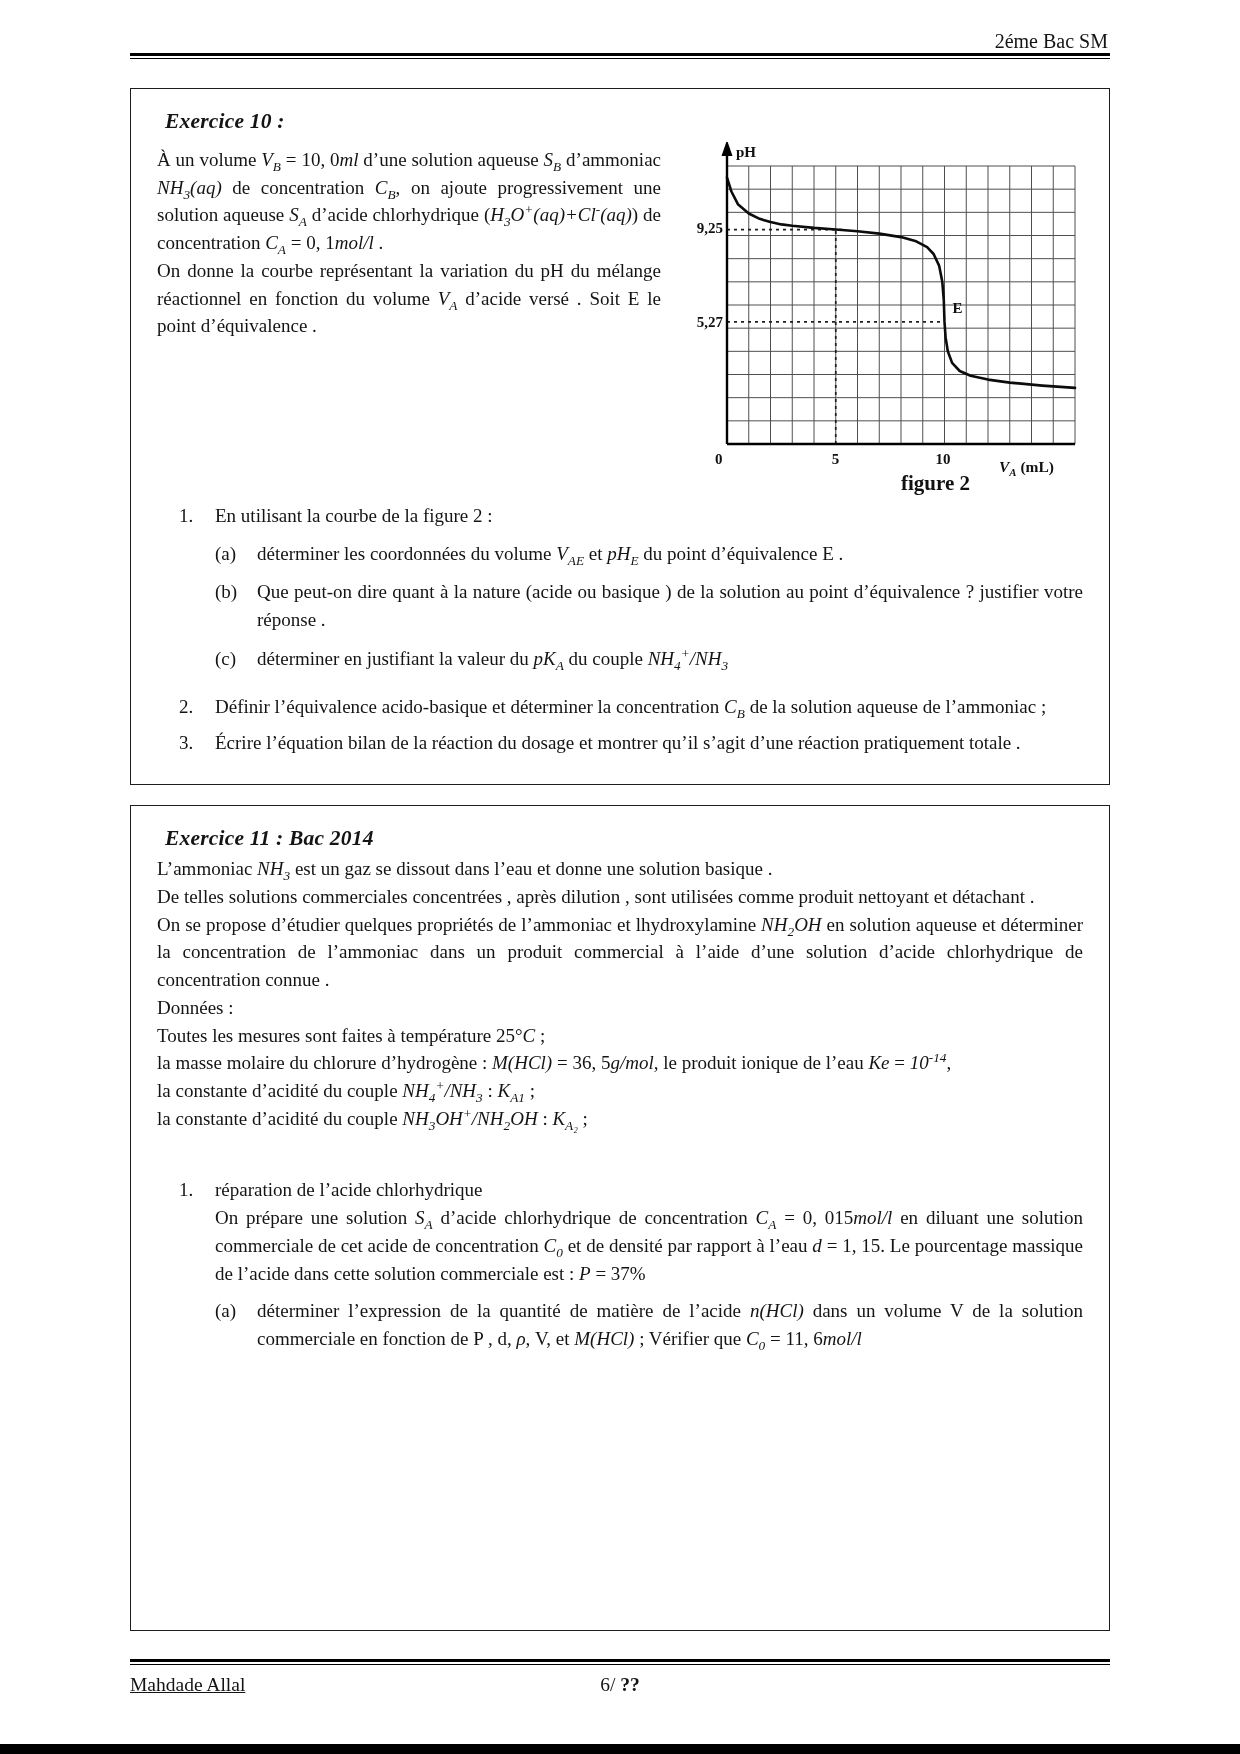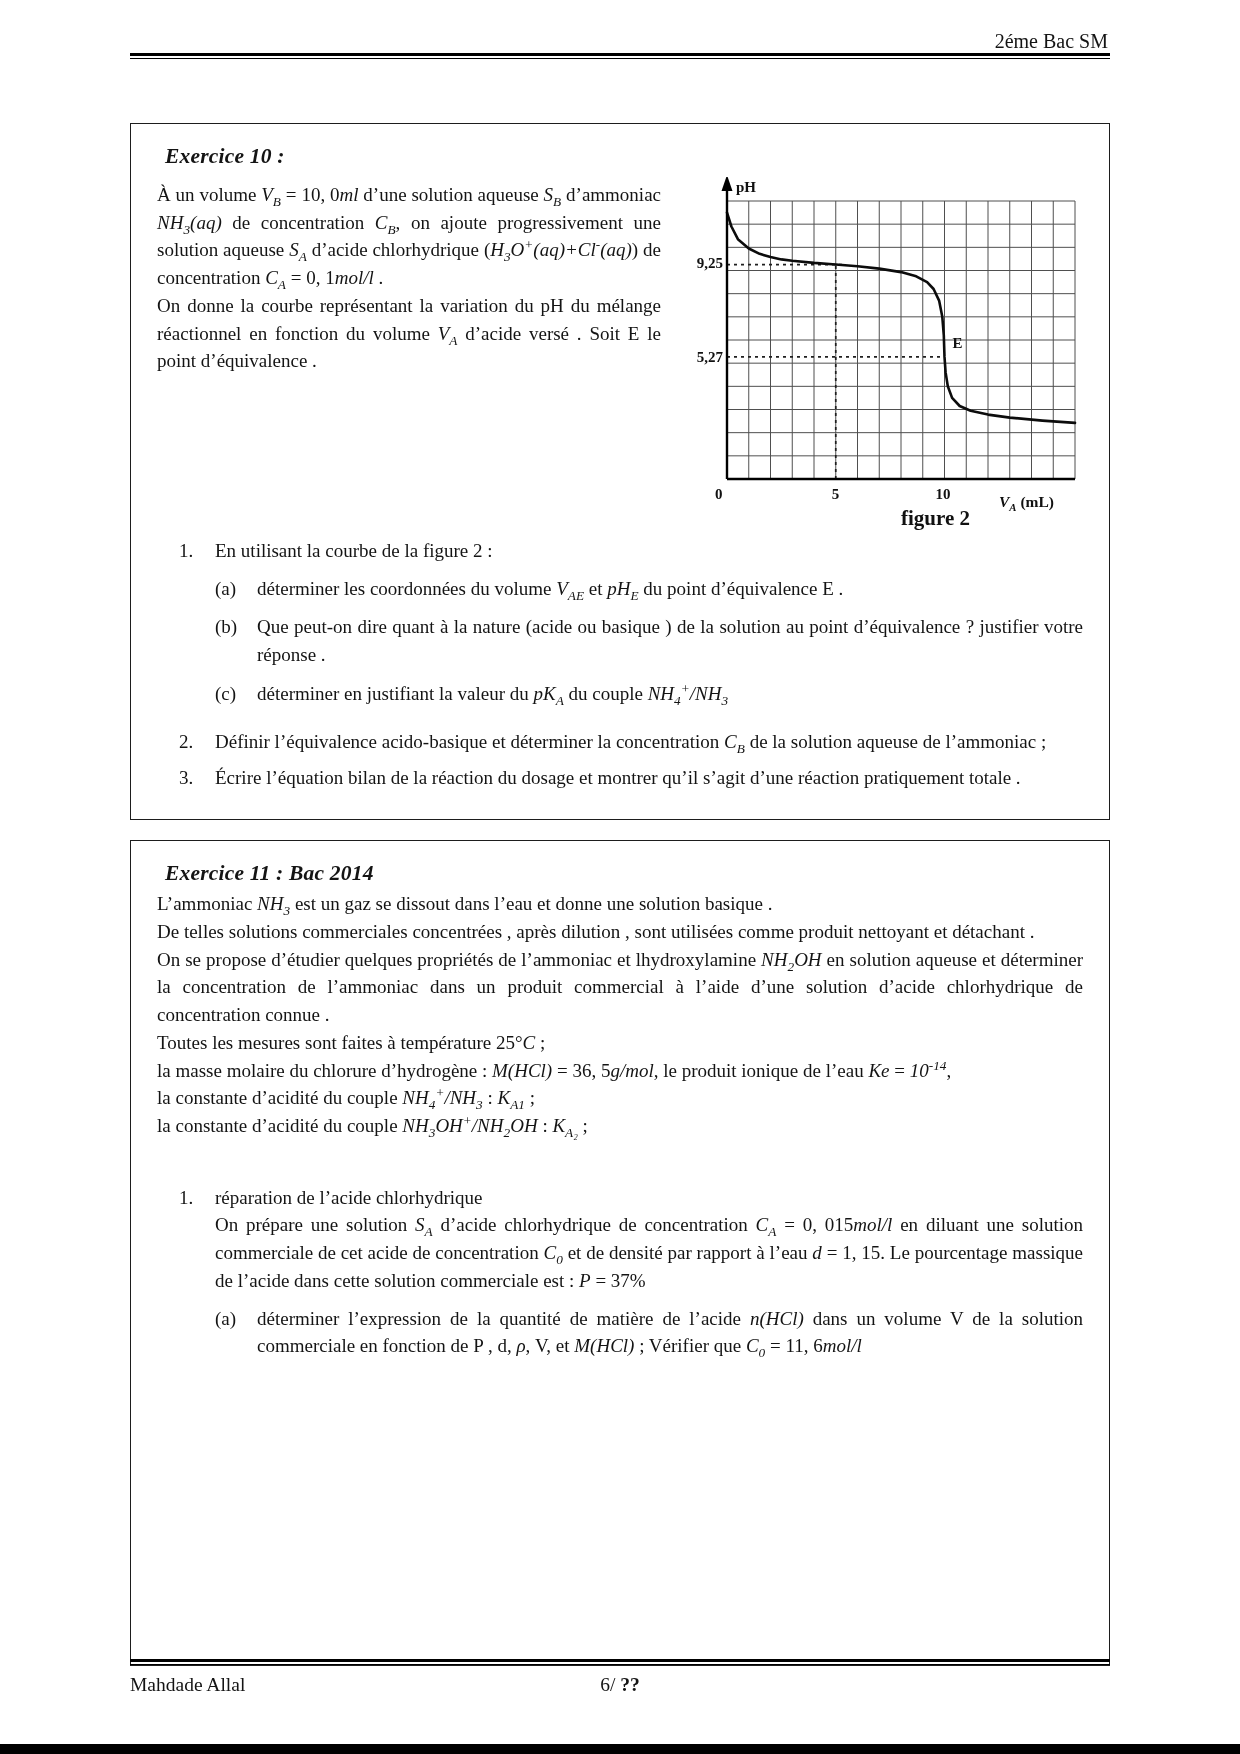--- a/index.html
+++ b/index.html
@@ -11,21 +11,21 @@
   .page { padding:30px 130px 0 130px; }
   .m { font-style:italic; }
   sub,sup { font-size:0.70em; line-height:0; }
 
   
   .hdr-text { text-align:right; font-size:20px; padding-right:2px; margin-bottom:0; }
   .double-rule { border-top:3.5px solid #000; border-bottom:1.5px solid #000; height:6px; }
 
   
   .exo-box { border:1.6px solid #1d1d1d; background:#fff; padding:14px 26px 18px 26px; }
-  .box1 { margin-top:64px; min-height:664px; }
+  .box1 { margin-top:29px; min-height:664px; }
   .box2 { margin-top:20px; min-height:826px; }
   .exo-title { font-size:21.5px; font-weight:bold; font-style:italic; margin:6px 0 12px 8px; letter-spacing:0.2px; }
   .box2 .exo-title { margin-bottom:4px; }
   .fs { font-size:19px; line-height:1.46; }
   .para { text-align:justify; hyphens:auto; }
 
   
   .figure { float:right; width:400px; height:352px; position:relative; margin:-4px 0 8px 22px; }
   .figure svg { position:absolute; left:0; top:0; }
   .flabel { position:absolute; font-family:"Liberation Serif",serif; font-weight:bold; font-size:15px; color:#111; white-space:nowrap; }
@@ -45,21 +45,21 @@
   .sublist { margin-top:10px; }
   .subitem { display:flex; gap:8px; margin-bottom:11px; text-align:justify; }
   .submark { min-width:34px; flex:0 0 auto; }
   .q1body { text-align:justify; }
   .box2 .qlist { margin-top:44px; }
 
   .donnees { text-align:justify; }
 
   
   .footer { position:absolute; left:130px; right:130px; top:1659px; }
-  .footer-row { position:relative; margin-top:9px; font-size:19.5px; }
+  .footer-row { position:relative; margin-top:9px; font-size:19.5px;text-decoration:underline; }
   .footer-page { position:absolute; left:50%; transform:translateX(-50%); top:0; }
   .footer-page b { margin-left:5px; }
   .bottom-bar { position:absolute; left:0; right:0; bottom:0; height:10px; background:#000; }
 </style>
 </head>
 <body>
 
 <div class="page">
 
   <header>
@@ -155,20 +155,21 @@
       </div>
     </div>
   </section>
 
   <section class="exo-box box2">
     <h2 class="exo-title">Exercice 11 : Bac 2014</h2>
     <div class="fs">
       <div class="para">L’ammoniac <span class="m">NH<sub>3</sub></span> est un gaz se dissout dans l’eau et donne une solution basique .</div>
       <div class="para">De telles solutions commerciales concentrées , après dilution , sont utilisées comme produit nettoyant et détachant .</div>
       <div class="para">On se propose d’étudier quelques propriétés de l’ammoniac et lhydroxylamine <span class="m">NH<sub>2</sub>OH</span> en solution aqueuse et déterminer la concentration de l’ammoniac dans un produit commercial à l’aide d’une solution d’acide chlorhydrique de concentration connue .</div>
+      <div>Données :</div>
       <div class="donnees">Toutes les mesures sont faites à température 25°<span class="m">C</span> ;</div>
       <div class="donnees">la masse molaire du chlorure d’hydrogène : <span class="m">M(HCl)</span> = 36, 5<span class="m">g/mol</span>, le produit ionique de l’eau <span class="m">Ke</span> = <span class="m">10<sup>-14</sup></span>,</div>
       <div class="donnees">la constante d’acidité du couple <span class="m">NH<sub>4</sub><sup>+</sup>/NH<sub>3</sub></span> : <span class="m">K<sub>A1</sub></span> ;</div>
       <div class="donnees">la constante d’acidité du couple <span class="m">NH<sub>3</sub>OH<sup>+</sup>/NH<sub>2</sub>OH</span> : <span class="m">K<sub>A₂</sub></span> ;</div>
 
       <div class="qlist">
         <div class="qitem">
           <span class="qnum">1.</span>
           <div style="flex:1">
             <div>réparation de l’acide chlorhydrique</div>

